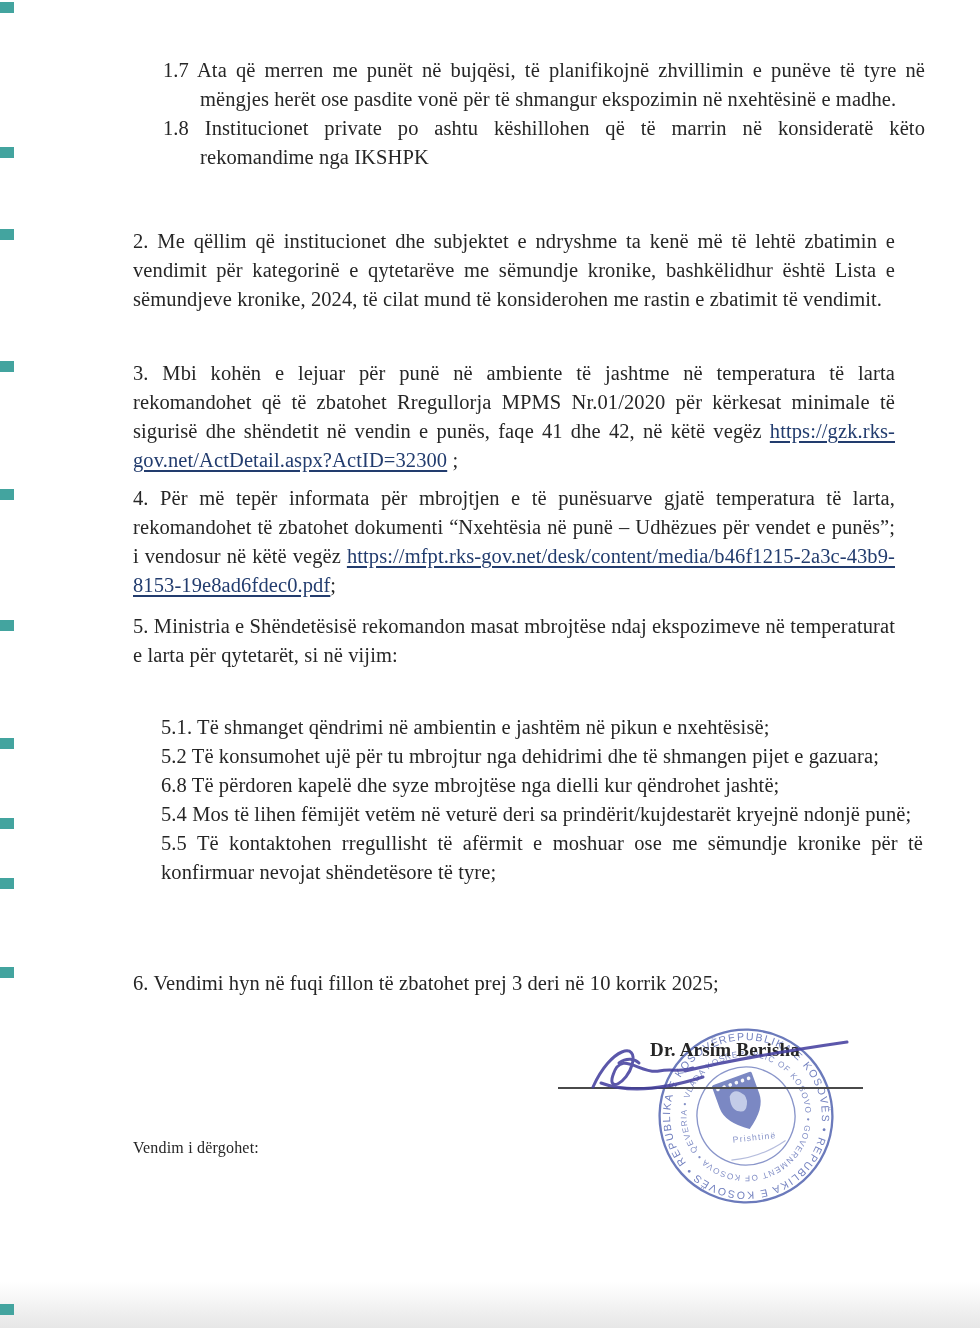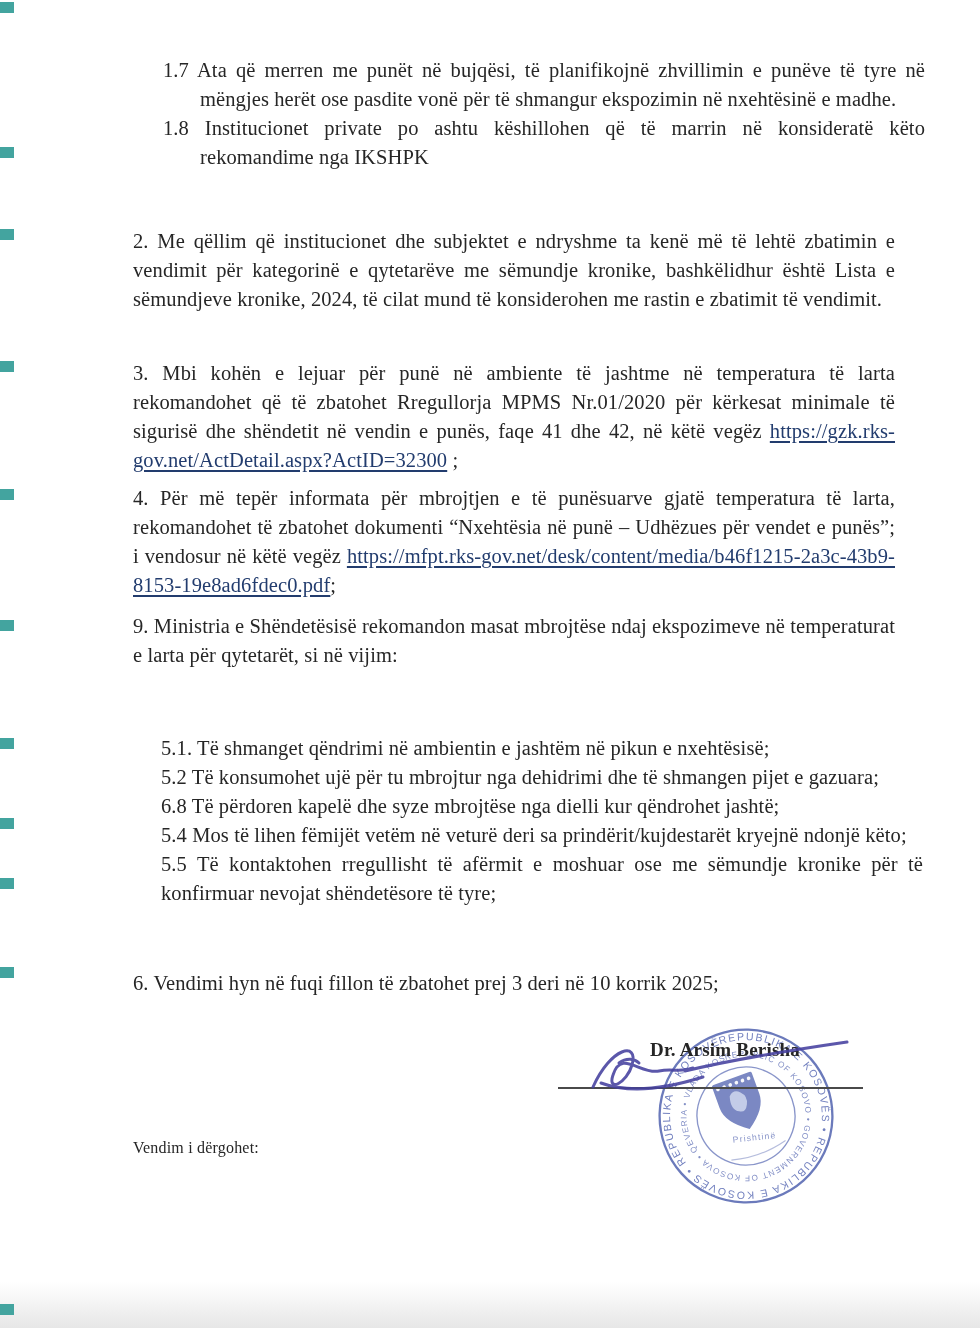--- a/index.html
+++ b/index.html
@@ -98,28 +98,28 @@
 
   <div class="block" style="top:359px">
     <span>3. Mbi kohën e lejuar për punë në ambiente të jashtme në temperatura të larta rekomandohet që të zbatohet Rregullorja MPMS Nr.01/2020 për kërkesat minimale të sigurisë dhe shëndetit në vendin e punës, faqe 41 dhe 42, në këtë vegëz </span><a class="doc-link" href="#">https://gzk.rks-gov.net/ActDetail.aspx?ActID=32300</a><span> ;</span>
   </div>
 
   <div class="block" style="top:484px">
     <span>4. Për më tepër informata për mbrojtjen e të punësuarve gjatë temperatura të larta, rekomandohet të zbatohet dokumenti “Nxehtësia në punë – Udhëzues për vendet e punës”; i vendosur në këtë vegëz </span><a class="doc-link" href="#">https://mfpt.rks-gov.net/desk/content/media/b46f1215-2a3c-43b9-8153-19e8ad6fdec0.pdf</a><span>;</span>
   </div>
 
   <div class="block" style="top:612px">
-    <span>9. Ministria e Shëndetësisë rekomandon masat mbrojtëse ndaj ekspozimeve në temperaturat e larta për qytetarët, si në vijim:</span>
+    <span>5. Ministria e Shëndetësisë rekomandon masat mbrojtëse ndaj ekspozimeve në temperaturat e larta për qytetarët, si në vijim:</span>
   </div>
 
-  <div class="block sub5" style="top:734px">
+  <div class="block sub5" style="top:713px">
     <p class="li"><span class="num">5.1.</span> <span>Të shmanget qëndrimi në ambientin e jashtëm në pikun e nxehtësisë;</span></p>
     <p class="li"><span class="num">5.2</span> <span>Të konsumohet ujë për tu mbrojtur nga dehidrimi dhe të shmangen pijet e gazuara;</span></p>
     <p class="li"><span class="num">6.8</span> <span>Të përdoren kapelë dhe syze mbrojtëse nga dielli kur qëndrohet jashtë;</span></p>
-    <p class="li"><span class="num">5.4</span> <span>Mos të lihen fëmijët vetëm në veturë deri sa prindërit/kujdestarët kryejnë ndonjë këto;</span></p>
+    <p class="li"><span class="num">5.4</span> <span>Mos të lihen fëmijët vetëm në veturë deri sa prindërit/kujdestarët kryejnë ndonjë punë;</span></p>
     <p class="li"><span class="num">5.5</span> <span>Të kontaktohen rregullisht të afërmit e moshuar ose me sëmundje kronike për të konfirmuar nevojat shëndetësore të tyre;</span></p>
   </div>
 
   <div class="block" style="top:969px">
     <span>6. Vendimi hyn në fuqi fillon të zbatohet prej 3 deri në 10 korrik 2025;</span>
   </div>
 
   <div class="stamp-wrap">
     <svg viewBox="0 0 200 200">
       <g transform="rotate(-20 100 100)">

